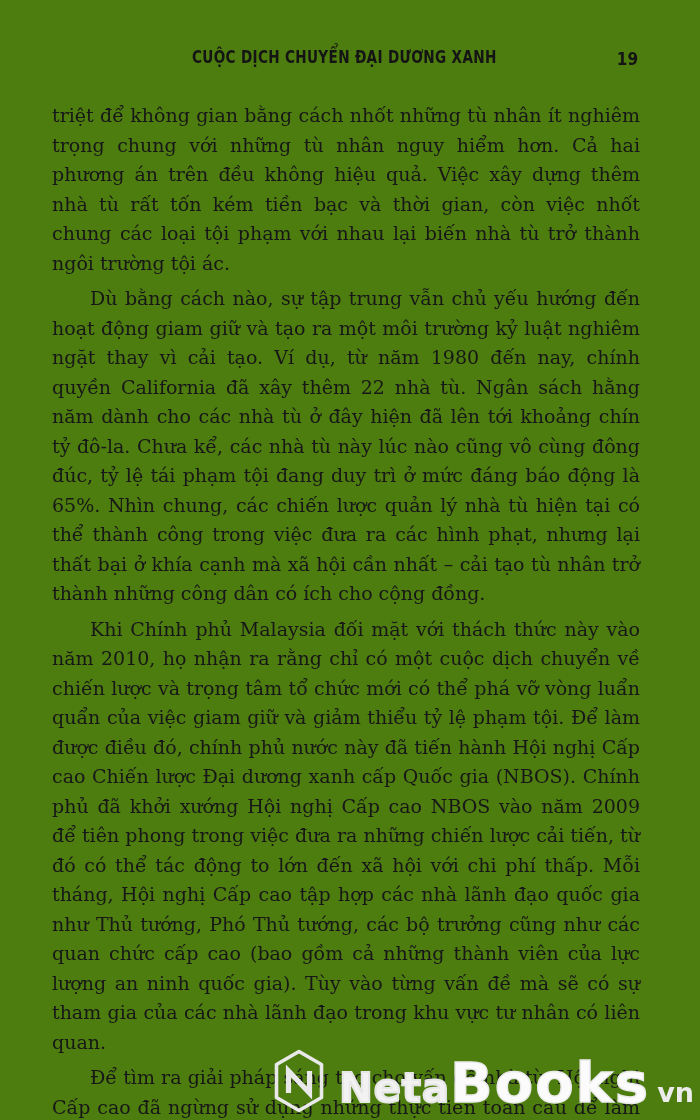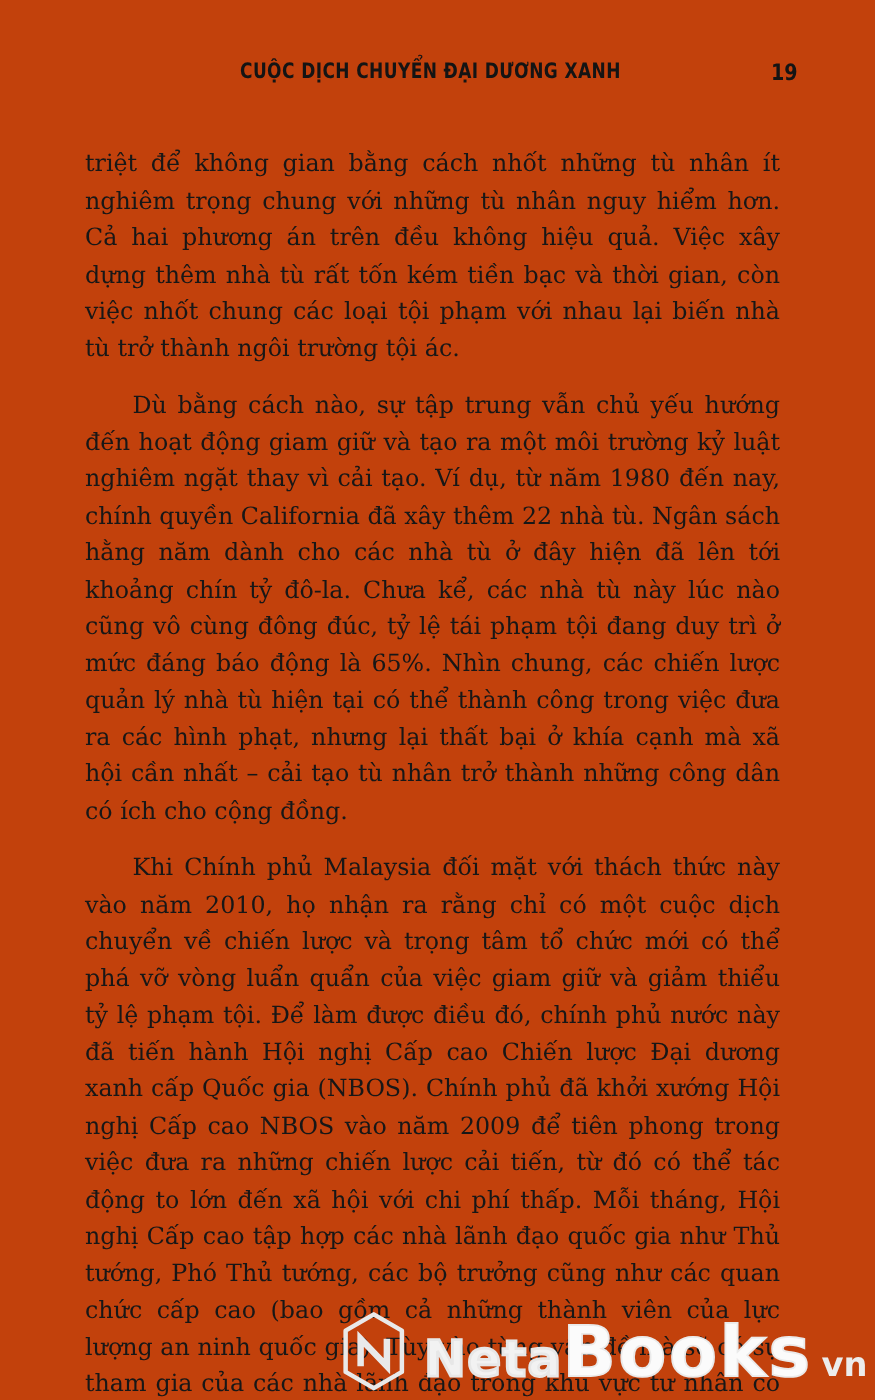--- a/index.html
+++ b/index.html
@@ -4,21 +4,21 @@
 <style>
   html, body {
     margin: 0;
     padding: 0;
     background: #ffffff;
   }
   .page {
     position: relative;
     width: 700px;
     height: 1120px;
-    background: #c2410c;
+    background: #4d7c0f;
     overflow: hidden;
     font-family: "DejaVu Serif", serif;
   }
   
   .page-header {
     position: absolute;
     top: 47px;
     left: 52px;
     right: 58px;
     height: 30px;
@@ -52,21 +52,21 @@
     top: 101px;
     left: 52px;
     width: 588px;
     color: #171717;
     font-size: 19px;
     line-height: 29.5px;
     text-align: justify;
     text-justify: inter-word;
   }
   .body-text p {
-    margin: 16px;
+    margin: 0;
   }
   .body-text p + p {
     margin-top: 6px;
   }
   .body-text p.indent {
     text-indent: 38px;
   }
   
   .watermark {
     position: absolute;

